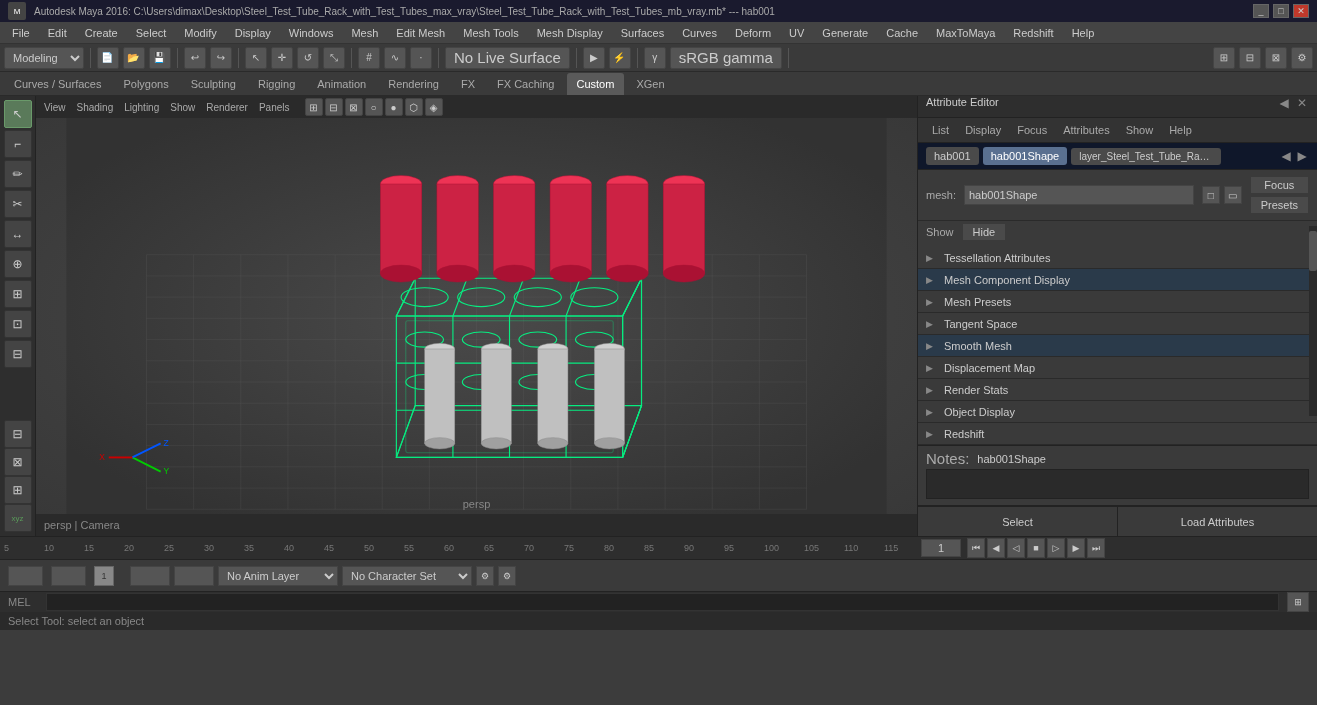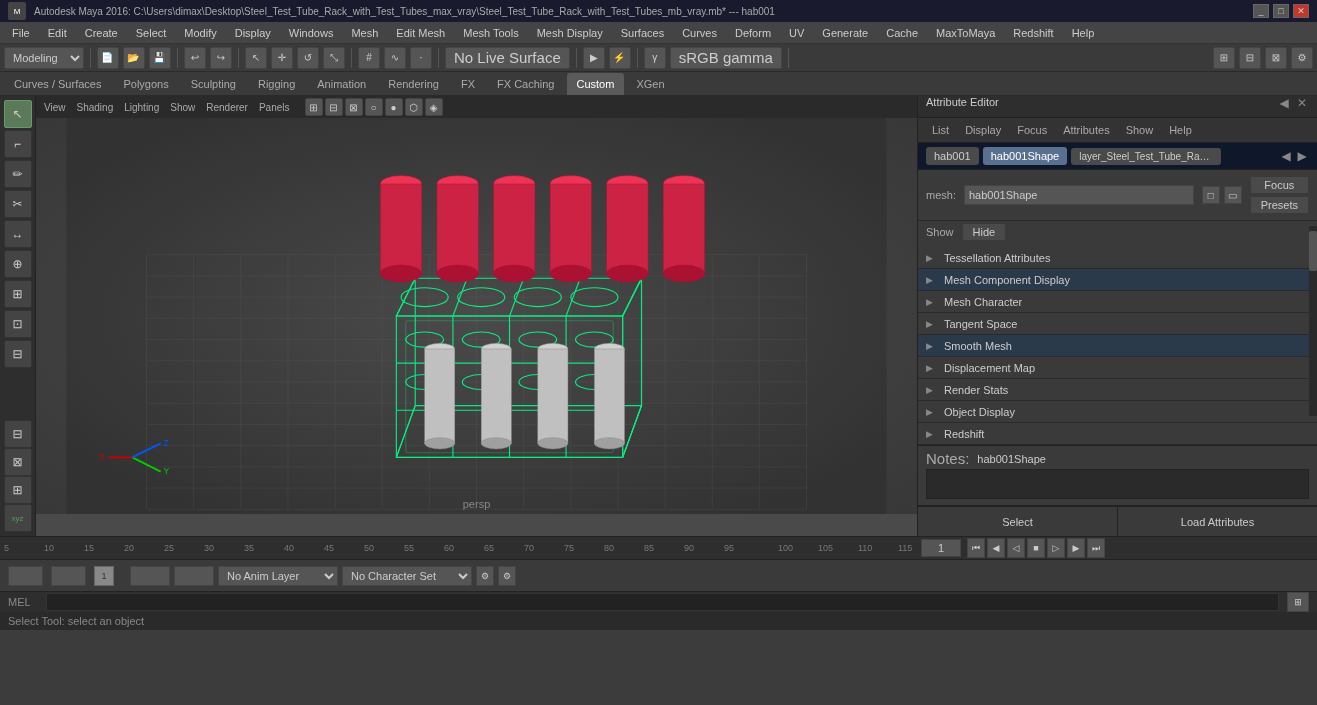--- a/index.html
+++ b/index.html
@@ -826,20 +826,23 @@
           <line x1="0" y1="0" x2="-25" y2="0" stroke="#cc0000" stroke-width="2"></line>
           <text x="33" y="18" fill="#00cc00" font-size="9">Y</text>
           <text x="33" y="-12" fill="#0055ff" font-size="9">Z</text>
           <text x="-35" y="3" fill="#cc0000" font-size="9">X</text>
         </g>
       </svg>
 
       <div id="viewport-label">persp</div>
     </div>
 
+    <div id="viewport-bottom-bar">
+      <span>persp | Camera</span>
+    </div>
   </div>
 
   <div id="attr-panel" style="position:relative;">
 
     <div id="attr-header">
       <span id="attr-header-title">Attribute Editor</span>
       <div style="display:flex; gap:4px;">
         <button class="panel-close-btn">◀</button>
         <button class="panel-close-btn">✕</button>
       </div>
@@ -886,21 +889,21 @@
       <div class="attr-section">
         <span class="attr-section-arrow">▶</span>
         <span class="attr-section-label">Tessellation Attributes</span>
       </div>
       <div class="attr-section highlighted">
         <span class="attr-section-arrow">▶</span>
         <span class="attr-section-label">Mesh Component Display</span>
       </div>
       <div class="attr-section">
         <span class="attr-section-arrow">▶</span>
-        <span class="attr-section-label">Mesh Character</span>
+        <span class="attr-section-label">Mesh Presets</span>
       </div>
       <div class="attr-section">
         <span class="attr-section-arrow">▶</span>
         <span class="attr-section-label">Tangent Space</span>
       </div>
       <div class="attr-section highlighted">
         <span class="attr-section-arrow">▶</span>
         <span class="attr-section-label">Smooth Mesh</span>
       </div>
       <div class="attr-section">
@@ -956,21 +959,21 @@
       <span style="min-width:40px;">50</span>
       <span style="min-width:40px;">55</span>
       <span style="min-width:40px;">60</span>
       <span style="min-width:40px;">65</span>
       <span style="min-width:40px;">70</span>
       <span style="min-width:40px;">75</span>
       <span style="min-width:40px;">80</span>
       <span style="min-width:40px;">85</span>
       <span style="min-width:40px;">90</span>
       <span style="min-width:40px;">95</span>
-      <span style="min-width:40px;margin-left:14px;">100</span>
+      <span style="min-width:40px;">100</span>
       <span style="min-width:40px;">105</span>
       <span style="min-width:40px;">110</span>
       <span style="min-width:40px;">115</span>
 
     </div>
   </div>
 
   <div style="width:400px; display:flex; align-items:center; padding:0 8px; gap:6px;">
     <input type="text" value="1" style="width: 40px; height: 18px; background: rgb(85, 85, 85); border: 1px solid rgb(68, 68, 68); color: rgb(204, 204, 204); font-size: 11px; text-align: center;">
     <div class="transport-btns">

